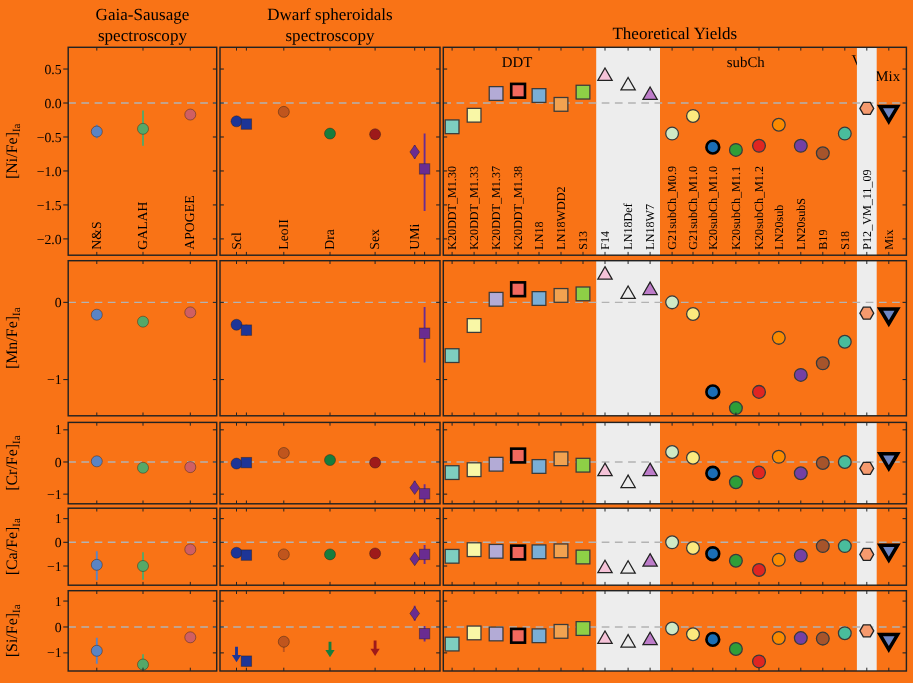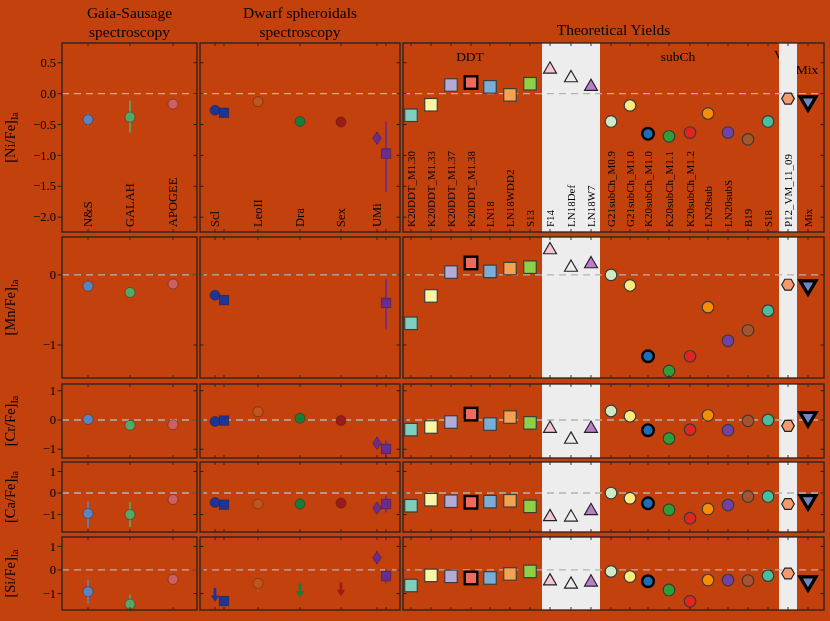--- a/index.html
+++ b/index.html
@@ -1,16 +1,16 @@
 <!DOCTYPE html>
 <html><head>
 <meta charset="utf-8">
 <style>
   html,body{margin:0;padding:0;background:#fff;}
-  .fig{position:relative;width:830px;height:621px;background:#c2410c;font-family:"Liberation Serif","DejaVu Serif",serif;}
+  .fig{position:relative;width:830px;height:621px;background:#f97316;font-family:"Liberation Serif","DejaVu Serif",serif;}
   svg text{font-family:"Liberation Serif","DejaVu Serif",serif;fill:#000;}
 </style>
 </head>
 <body>
 
 <div class="fig">
   <svg id="chart" width="830" height="621" viewBox="0 0 830 621" xmlns="http://www.w3.org/2000/svg">
       <defs>
         <clipPath id="cp-0-0">
           <rect x="62" y="43" width="135" height="189"></rect>

